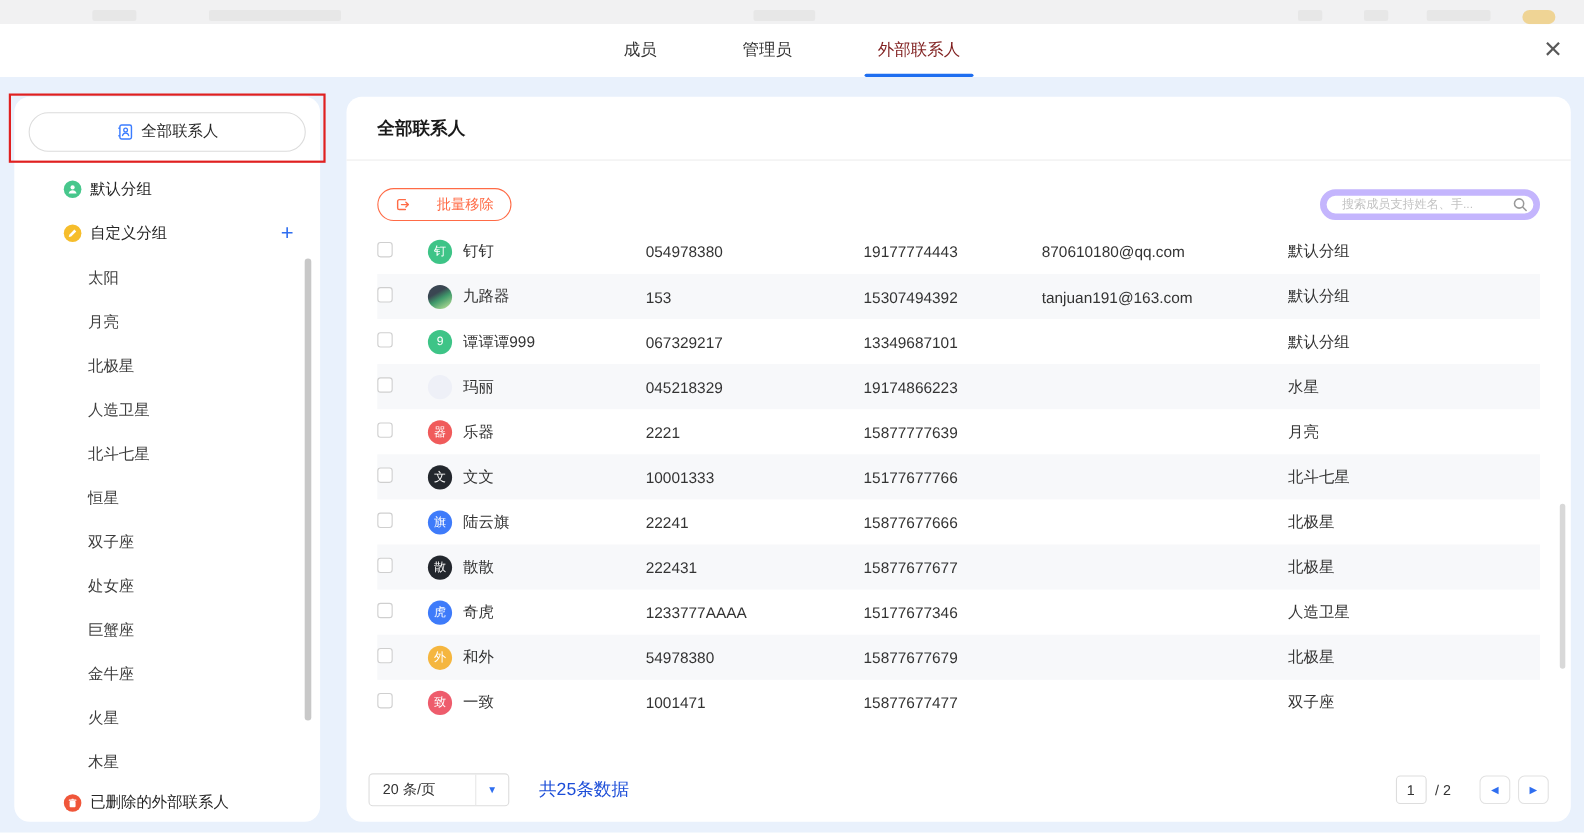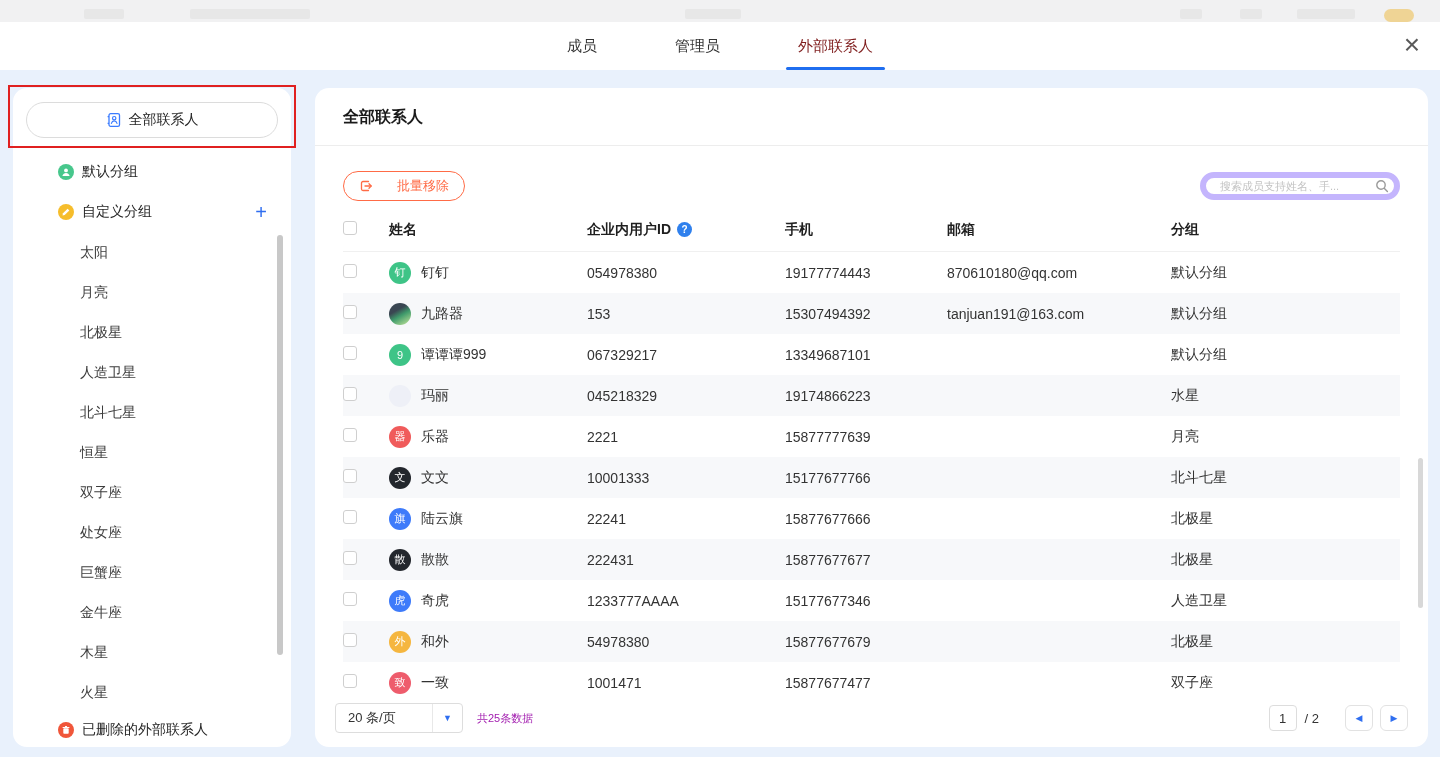--- a/index.html
+++ b/index.html
@@ -82,21 +82,21 @@
   .q-icon { width:15px; height:15px; border-radius:50%; background:#2f80ed; color:#fff;
           font-size:10px; font-weight:700; display:inline-flex; align-items:center;
           justify-content:center; cursor:pointer; }
 
   .footer { margin-top:auto; display:flex; align-items:center; padding:0 20px 14px; }
   .psize { display:flex; align-items:center; height:30px; border:1px solid #ddd;
           border-radius:4px; background:#fff; cursor:pointer; }
   .psize .txt { padding:0 12px; font-size:13px; color:#333; min-width:96px; }
   .psize .car { width:30px; height:100%; border-left:1px solid #e8e8e8; display:flex;
           align-items:center; justify-content:center; color:#2f6ef0; font-size:9px; }
-  .total { margin-left:14px; font-size:11px; color:#a21caf; }
+  .total { margin-left:27px; font-size:16px; color:#1d4ed8; }
   .pager { margin-left:auto; display:flex; align-items:center; }
   .pg-input { width:28px; height:26px; border:1px solid #ddd; border-radius:4px;
           font-size:13px; color:#333; display:flex; align-items:center; justify-content:center; }
   .pg-sep { font-size:13px; color:#333; margin:0 10px 0 8px; }
   .pg-btn { width:28px; height:26px; border:1px solid #e2e2e2; border-radius:6px; background:#fff;
           display:flex; align-items:center; justify-content:center; color:#2f6ef0;
           font-size:9px; cursor:pointer; }
   .pg-btn + .pg-btn { margin-left:7px; }
   .pg-btn.prev { margin-left:16px; }
   .mscroll { position:absolute; right:5px; top:370px; width:5px; height:150px;
@@ -162,22 +162,22 @@
         <div class="g-item">太阳</div>
         <div class="g-item">月亮</div>
         <div class="g-item">北极星</div>
         <div class="g-item">人造卫星</div>
         <div class="g-item">北斗七星</div>
         <div class="g-item">恒星</div>
         <div class="g-item">双子座</div>
         <div class="g-item">处女座</div>
         <div class="g-item">巨蟹座</div>
         <div class="g-item">金牛座</div>
+        <div class="g-item">火星</div>
         <div class="g-item">木星</div>
-        <div class="g-item">火星</div>
       </div>
 
     <div class="srow deleted">
       <span class="icon16 red">
         <svg width="10" height="10" viewBox="0 0 10 10">
           <rect x="2.3" y="3.2" width="5.4" height="5.6" rx="0.8" fill="#fff"></rect>
           <rect x="1.5" y="1.9" width="7" height="1" rx="0.5" fill="#fff"></rect>
           <rect x="3.9" y="1.1" width="2.2" height="1" rx="0.5" fill="#fff"></rect>
         </svg>
       </span>
@@ -203,31 +203,20 @@
       <div class="search">
         <input type="text" placeholder="搜索成员支持姓名、手..." style="">
         <svg class="mag" width="16" height="16" viewBox="0 0 16 16">
           <circle cx="7" cy="7" r="4.2" fill="none" stroke="#9a9a9a" stroke-width="1.4"></circle>
           <line x1="10.2" y1="10.2" x2="13.4" y2="13.4" stroke="#9a9a9a" stroke-width="1.4" stroke-linecap="round"></line>
         </svg>
       </div>
     </div>
 
     <div class="table">
-      <div class="thead">
-        <div><span class="checkbox"></span></div>
-        <div>姓名</div>
-        <div class="idhead">
-          <span>企业内用户ID</span>
-          <span class="q-icon">?</span>
-        </div>
-        <div>手机</div>
-        <div>邮箱</div>
-        <div>分组</div>
-      </div>
       <div class="tbody">
           <div class="trow">
     <div><span class="checkbox"></span></div>
     <div class="name-cell">
       <span class="avatar" style="background: rgb(62, 196, 135);">钉</span>
       <span>钉钉</span>
     </div>
     <div>054978380</div>
     <div>19177774443</div>
     <div>870610180@qq.com</div>

